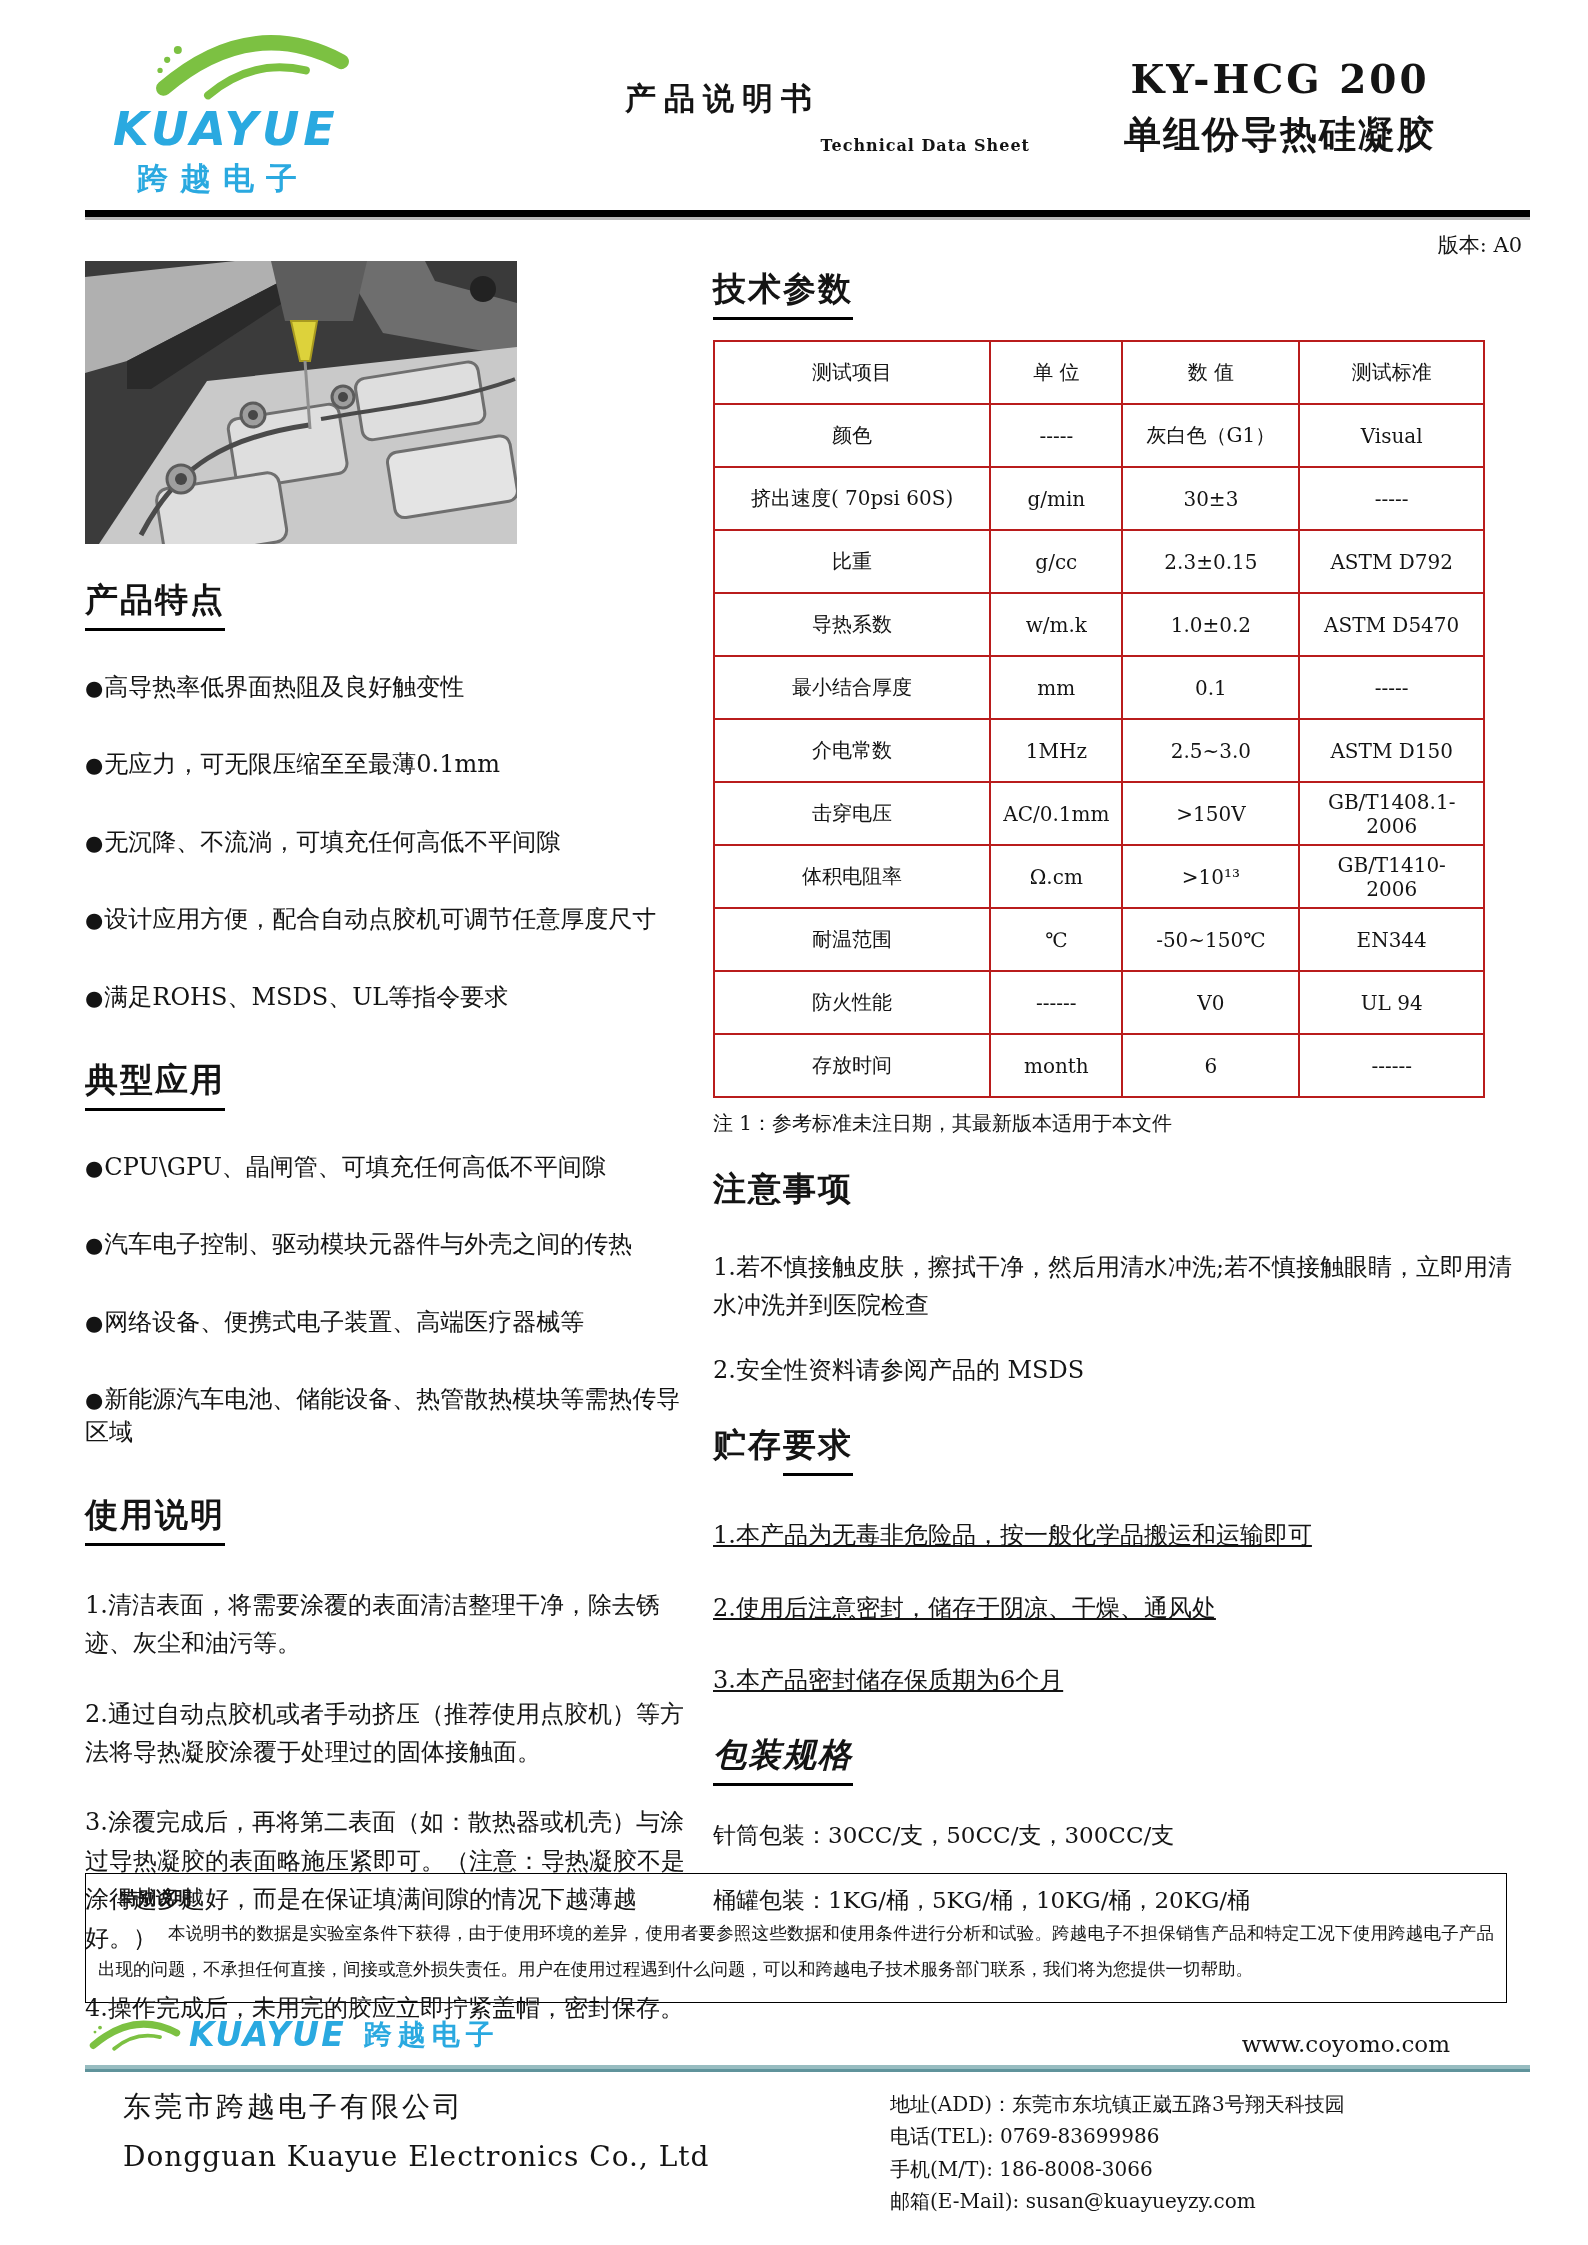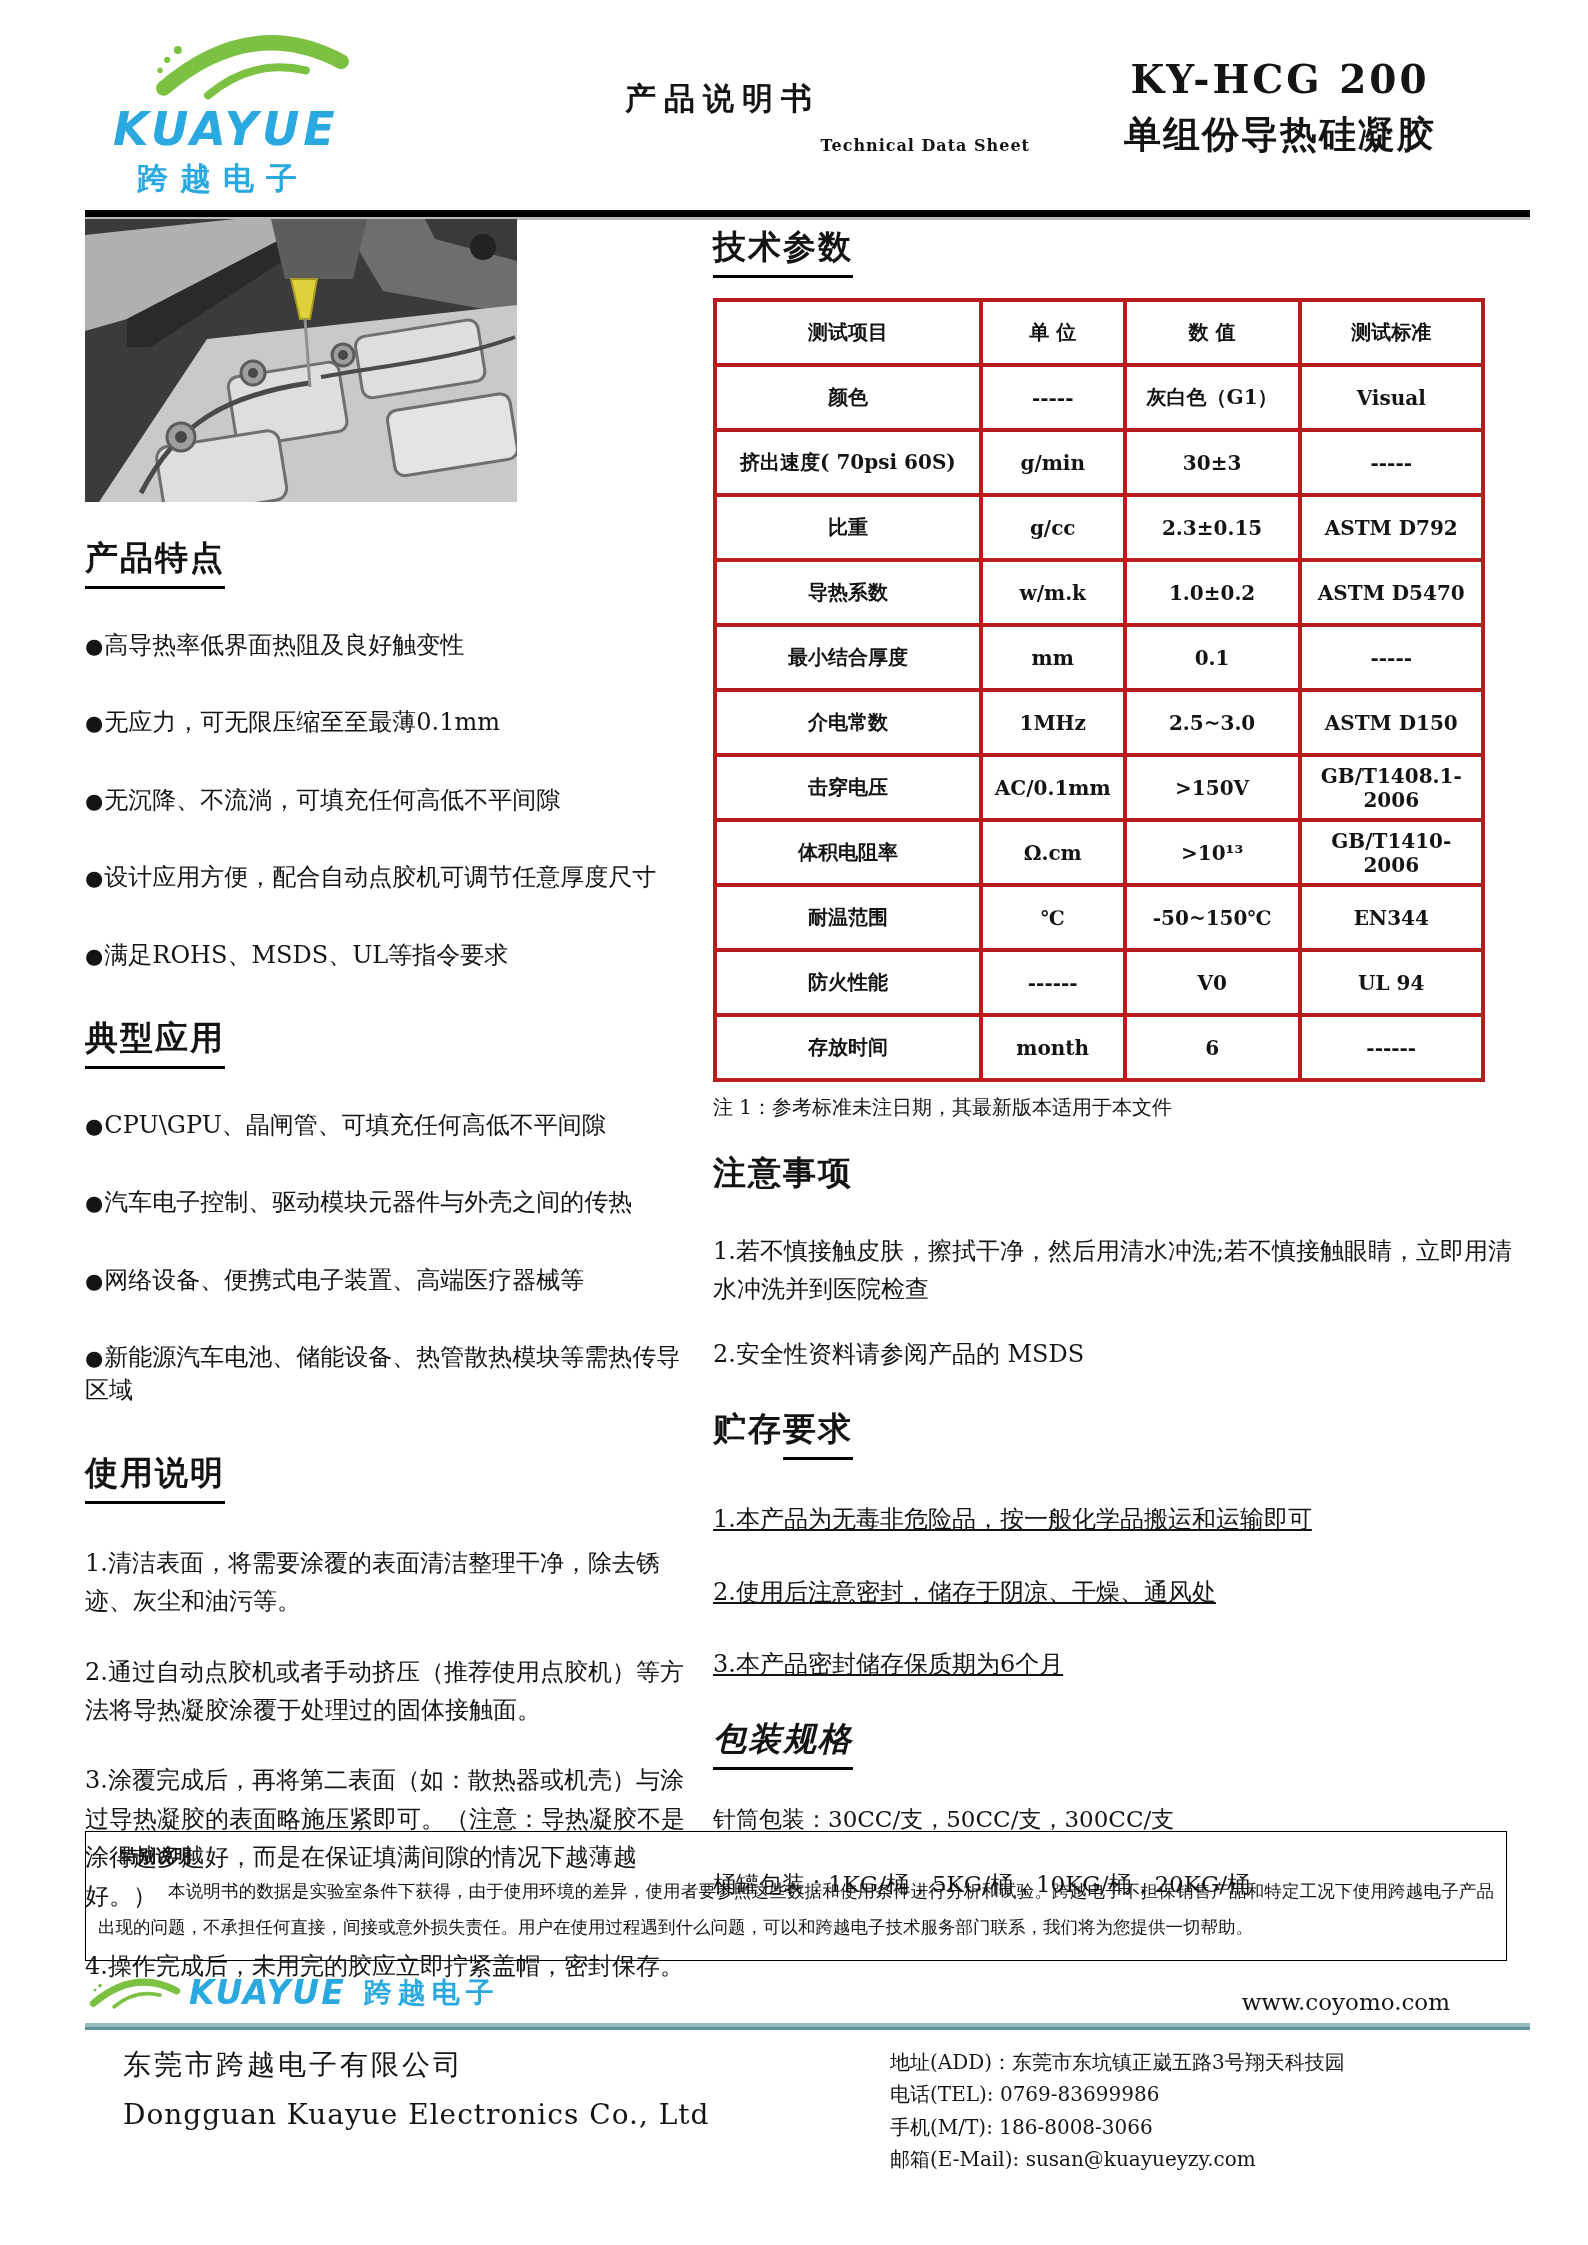--- a/index.html
+++ b/index.html
@@ -45,22 +45,22 @@
   .h-features{margin-top:34px;}
   .h-apps{margin-top:20px;}
   .h-usage{margin-top:26px;}
   .h-tech{margin-top:6px;}
   .h-caution{margin-top:30px;}
   .h-storage{margin-top:34px;}
   .h-pack{font-style:italic;}
 
   
   table.tech{border-collapse:collapse;border:2px solid #000;width:772px;margin-top:20px;}
-  table.tech th,table.tech td{border:4px solid #b91c1c;text-align:center;vertical-align:middle;
-      font-size:20px;font-weight:bold;height:61px;padding:0 12px;}
+  table.tech th,table.tech td{border:2px solid #b91c1c;text-align:center;vertical-align:middle;
+      font-size:20px;font-weight:normal;height:61px;padding:0 12px;}
   .tbl-note{font-size:20px;margin-top:12px;}
 
   ul.cautions{margin-top:36px;}
   ul.cautions li{margin-bottom:26px;}
   ul.storage li{margin-bottom:34px;text-decoration:underline;}
   .pack-line{font-size:23px;margin-top:34px;}
 
   
   .note-box{border:1px solid #000;width:1422px;margin-top:0;box-sizing:border-box;
             padding:12px 12px 14px 12px;}
@@ -103,20 +103,21 @@
       <div class="doc-title-cn">产品说明书</div>
       <div class="doc-title-en">Technical Data Sheet</div>
     </div>
     <div class="hdr-right">
       <div class="prod-model">KY-HCG 200</div>
       <div class="prod-name">单组份导热硅凝胶</div>
     </div>
   </div>
 
   <div class="hr-black"></div>
+  <div class="version">版本: A0</div>
 
   <div class="cols">
 
     <div class="col-left">
       <svg class="photo" viewBox="0 0 432 283" preserveAspectRatio="none">
         <rect width="432" height="283" fill="#3b3b3b"></rect>
         <polygon points="0,16 150,0 235,0 42,100 0,112" fill="#b0b0b0"></polygon>
         <polygon points="42,100 235,0 262,0 66,128 42,128" fill="#2a2a2a"></polygon>
         <polygon points="255,0 432,0 432,96 298,72" fill="#6e6e6e"></polygon>
         <polygon points="340,0 432,0 432,42 350,20" fill="#3a3a3a"></polygon>

